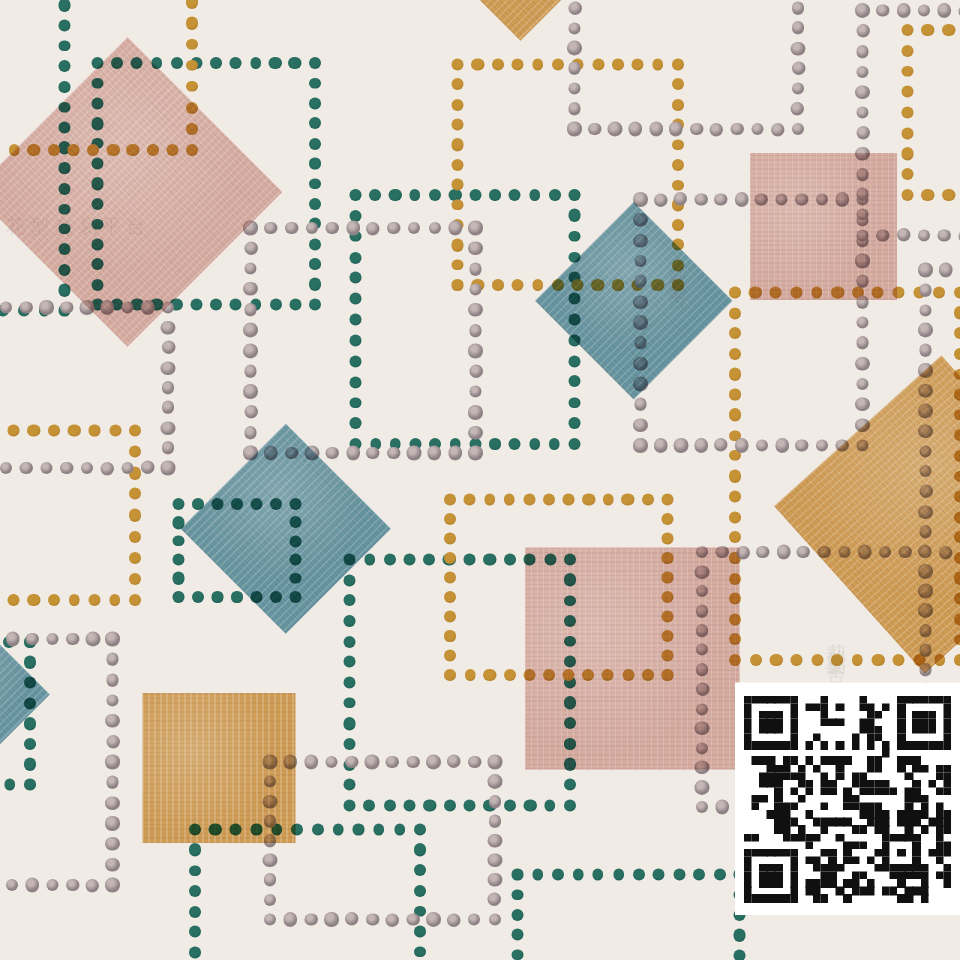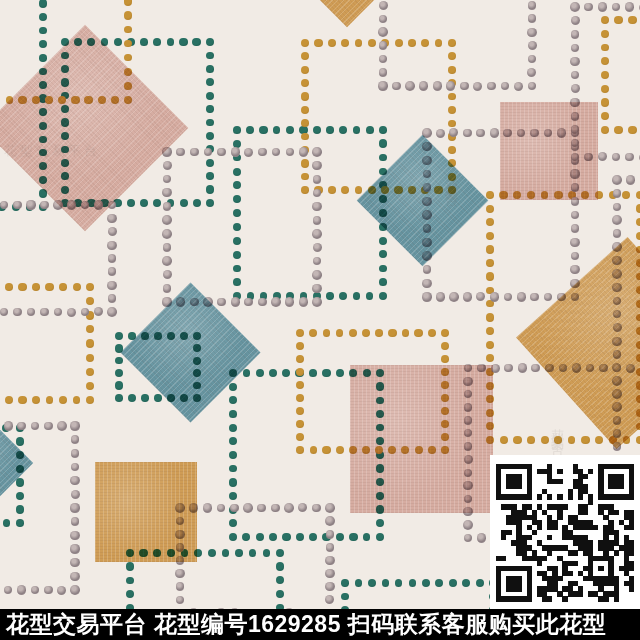--- a/index.html
+++ b/index.html
@@ -1137,17 +1137,14 @@
         <div class="m" style="background: rgb(16, 16, 16); left: 26.4px; top: 141.4px; width: 5.4px; height: 5.4px;"></div>
         <div class="m" style="background: rgb(16, 16, 16); left: 31.6px; top: 141.4px; width: 5.4px; height: 5.4px;"></div>
         <div class="m" style="background: rgb(16, 16, 16); left: 36.7px; top: 141.4px; width: 5.4px; height: 5.4px;"></div>
         <div class="m" style="background: rgb(16, 16, 16); left: 52px; top: 141.4px; width: 5.4px; height: 5.4px;"></div>
         <div class="m" style="background: rgb(16, 16, 16); left: 57.1px; top: 141.4px; width: 5.4px; height: 5.4px;"></div>
         <div class="m" style="background: rgb(16, 16, 16); left: 72.4px; top: 141.4px; width: 5.4px; height: 5.4px;"></div>
         <div class="m" style="background: rgb(16, 16, 16); left: 108.2px; top: 141.4px; width: 5.4px; height: 5.4px;"></div>
         <div class="m" style="background: rgb(16, 16, 16); left: 113.3px; top: 141.4px; width: 5.4px; height: 5.4px;"></div>
         <div class="m" style="background: rgb(16, 16, 16); left: 123.6px; top: 141.4px; width: 5.4px; height: 5.4px;"></div>
       </div>
-    <div class="caption" id="captionbar" style="background: rgb(0, 0, 0);">
-      <span style="color: rgb(255, 255, 255);">花型交易平台 花型编号1629285 扫码联系客服购买此花型</span>
-    </div>
   </div>
 </div>
 
 </body></html>

